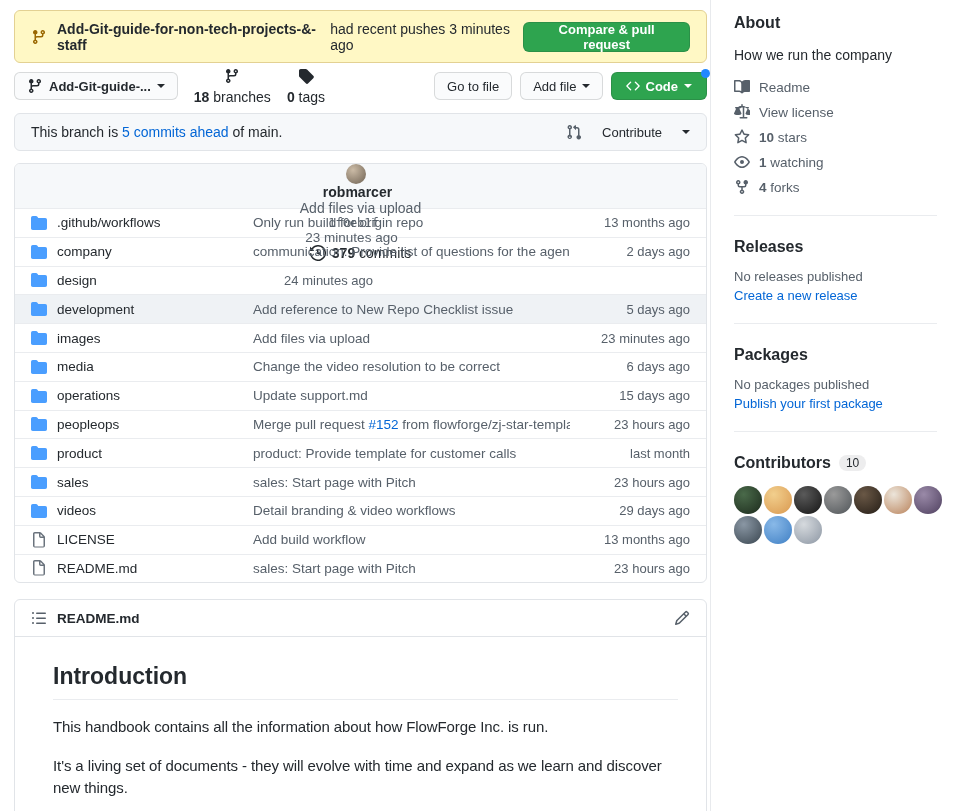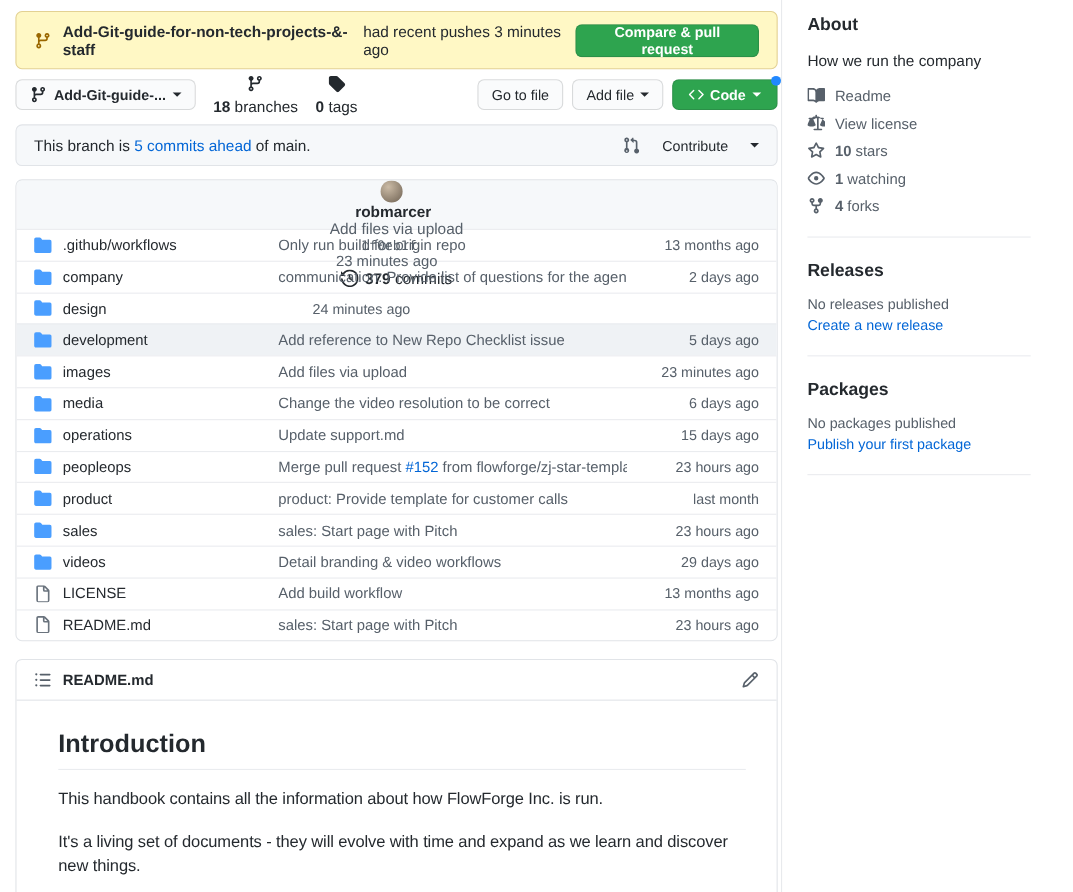--- a/index.html
+++ b/index.html
@@ -409,14 +409,32 @@
     </div>
     <hr class="sb-divider">
 
     <div class="sb-section">
       <div class="sb-title">Packages</div>
       <div class="sb-empty">No packages published</div>
       <a class="link sb-link">Publish your first package</a>
     </div>
     <hr class="sb-divider">
 
+    <div class="sb-section">
+      <div class="contrib-head">
+        <span class="sb-title">Contributors</span>
+        <span class="counter-badge">10</span>
+      </div>
+      <div class="contrib-grid" id="contrib-grid">
+          <span class="contrib-avatar" style="background: radial-gradient(circle at 35% 30%, rgb(74, 106, 74), rgb(28, 42, 28));"></span>
+          <span class="contrib-avatar" style="background: radial-gradient(circle at 35% 30%, rgb(242, 207, 141), rgb(217, 152, 79));"></span>
+          <span class="contrib-avatar" style="background: radial-gradient(circle at 35% 30%, rgb(90, 90, 90), rgb(20, 20, 20));"></span>
+          <span class="contrib-avatar" style="background: radial-gradient(circle at 35% 30%, rgb(154, 154, 154), rgb(79, 84, 88));"></span>
+          <span class="contrib-avatar" style="background: radial-gradient(circle at 35% 30%, rgb(106, 88, 70), rgb(36, 29, 22));"></span>
+          <span class="contrib-avatar" style="background: radial-gradient(circle at 35% 30%, rgb(236, 229, 218), rgb(185, 130, 90));"></span>
+          <span class="contrib-avatar" style="background: radial-gradient(circle at 35% 30%, rgb(154, 138, 168), rgb(78, 63, 94));"></span>
+          <span class="contrib-avatar" style="background: radial-gradient(circle at 35% 30%, rgb(138, 151, 164), rgb(57, 69, 79));"></span>
+          <span class="contrib-avatar" style="background: radial-gradient(circle at 35% 30%, rgb(137, 185, 232), rgb(63, 127, 196));"></span>
+          <span class="contrib-avatar" style="background: radial-gradient(circle at 35% 30%, rgb(214, 218, 222), rgb(140, 150, 163));"></span>
+        </div>
+    </div>
   </div>
 </div>
 
 </body></html>

